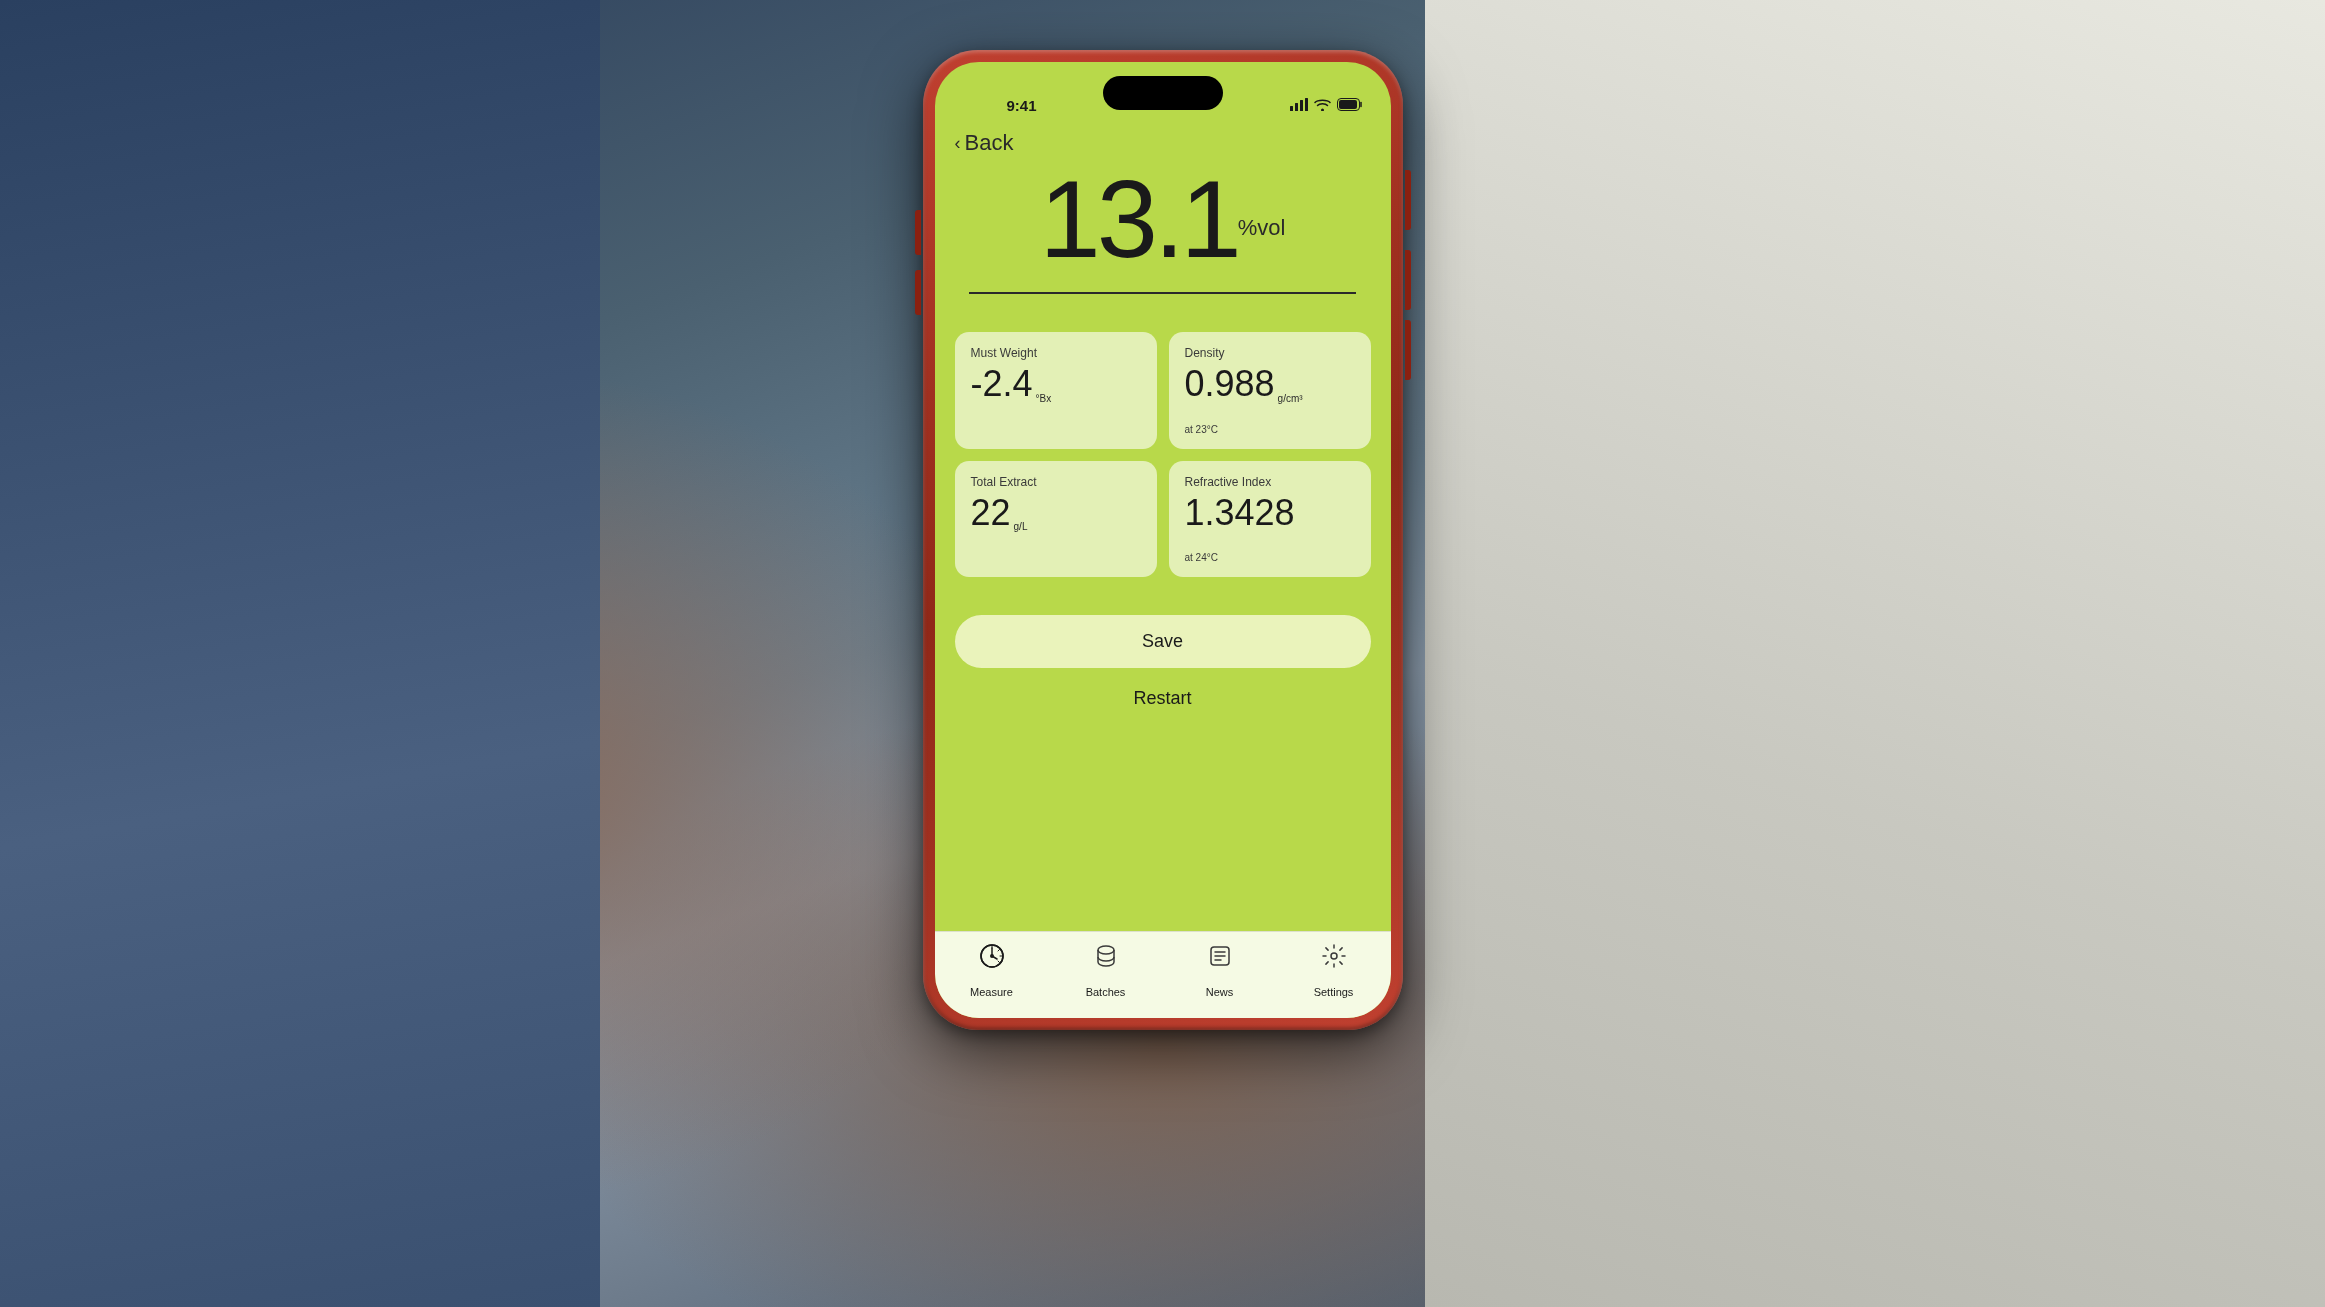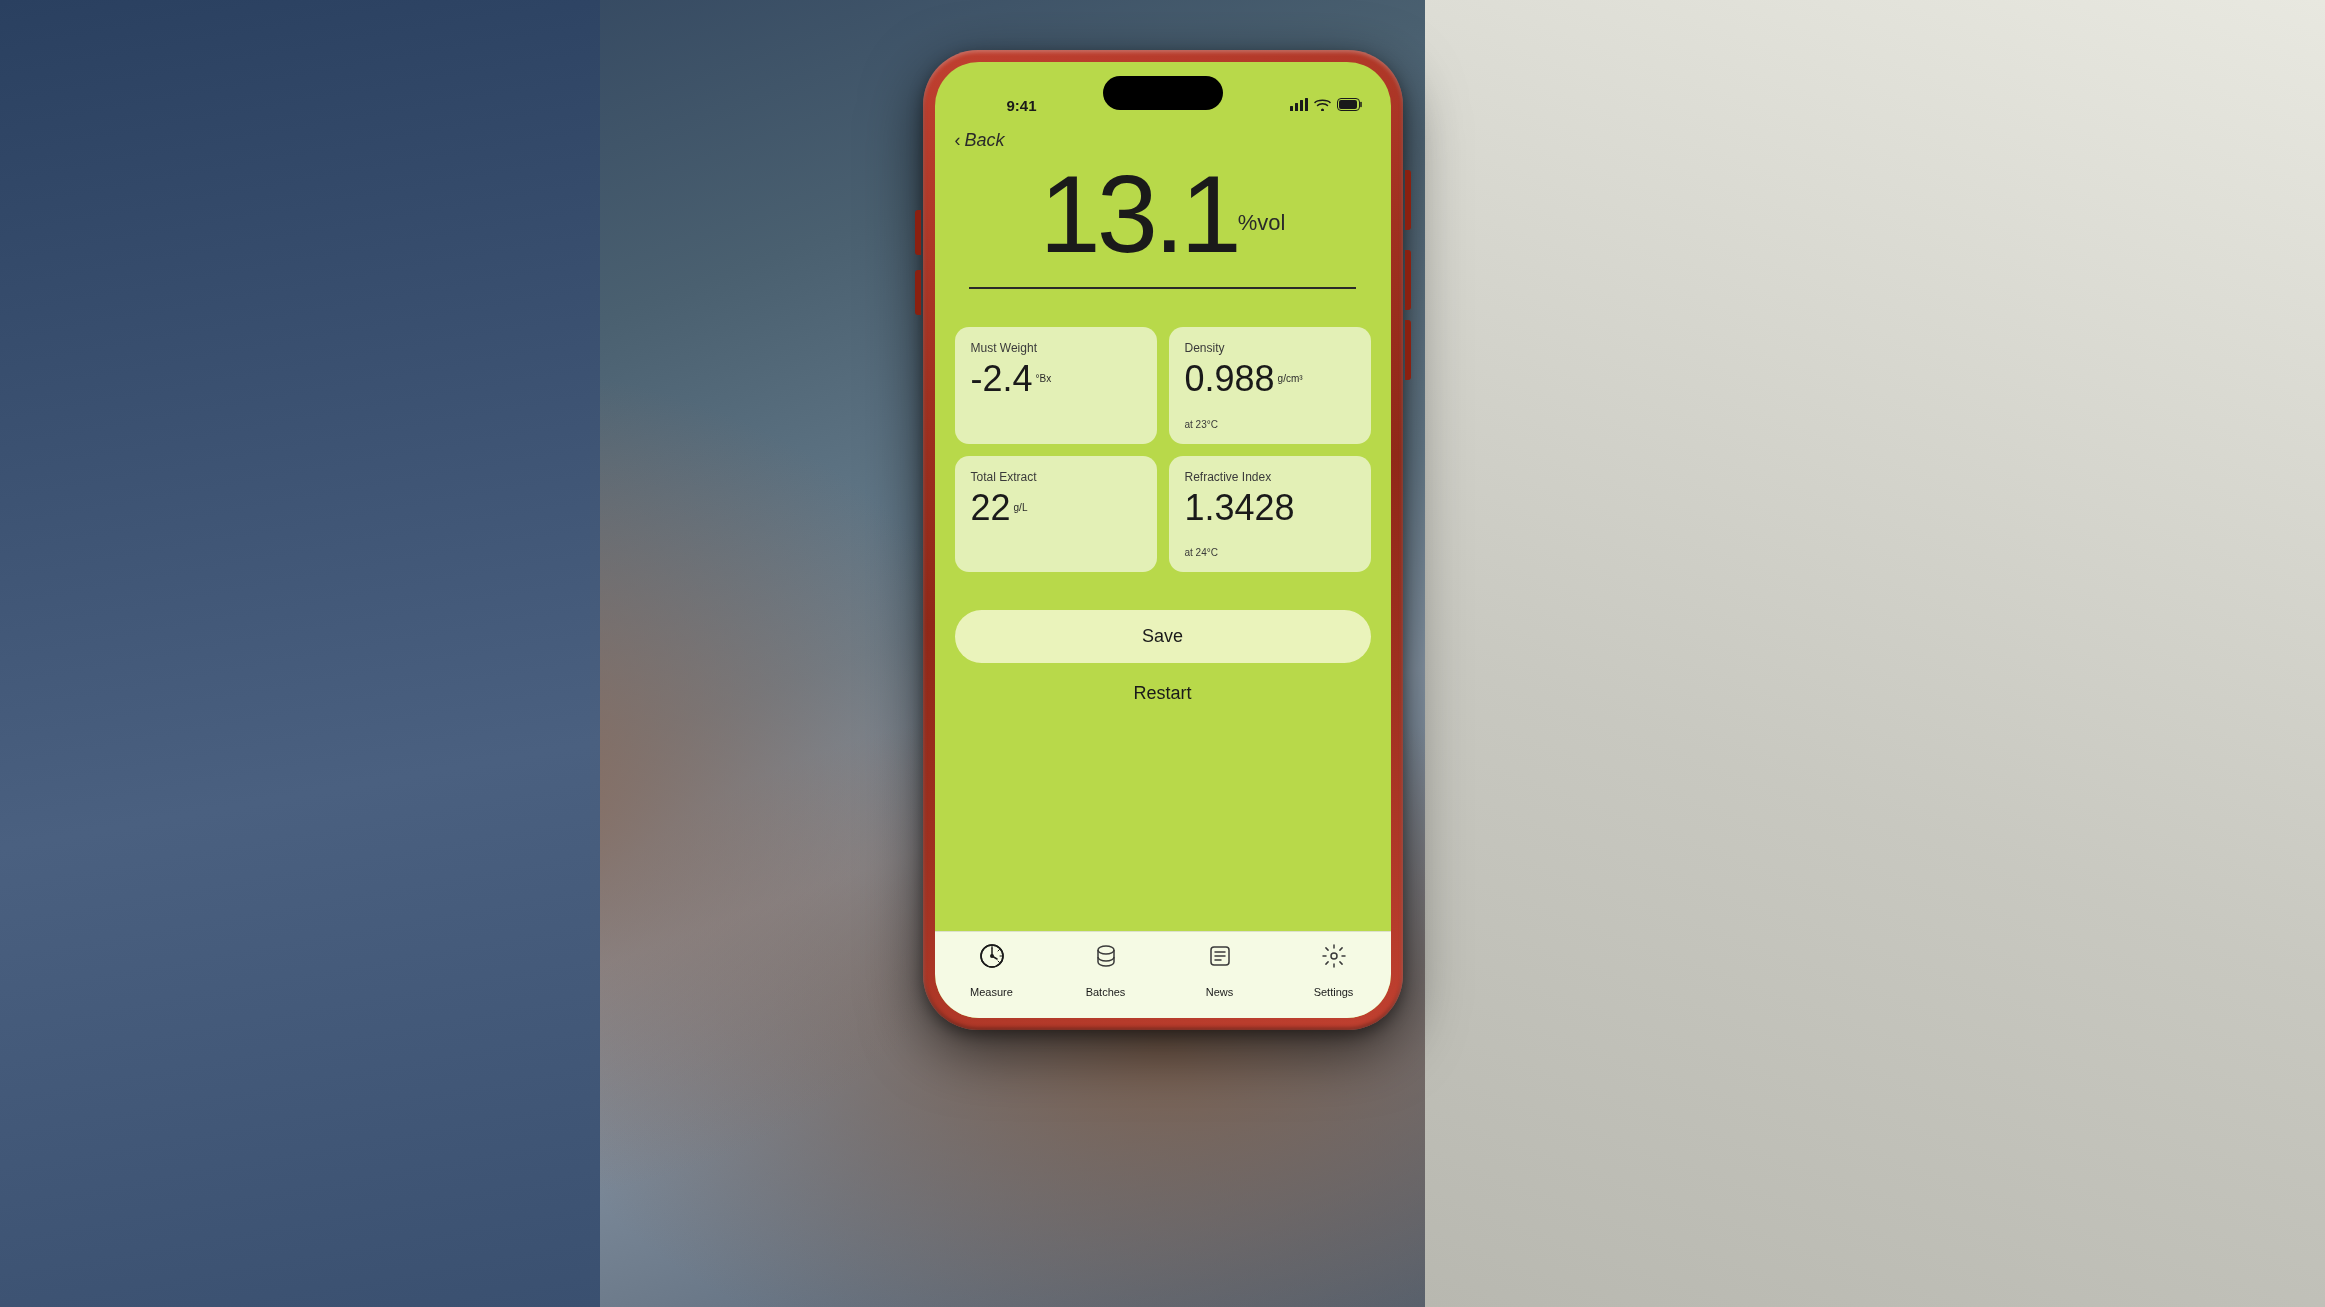--- a/index.html
+++ b/index.html
@@ -171,24 +171,23 @@
       cursor: pointer;
     }
 
     .back-chevron {
       font-size: 18px;
       color: #2a2a2a;
       font-weight: 500;
     }
 
     .back-text {
-      font-size: 18px;
+      font-size: 22px;
       color: #2a2a2a;
       font-weight: 400;
-      font-style: italic;
     }
 
     
     .main-value-section {
       display: flex;
       flex-direction: column;
       align-items: center;
       padding: 0 20px 10px;
     }
 
@@ -237,21 +236,21 @@
 
     .metric-label {
       font-size: 12px;
       color: #3a3a3a;
       font-weight: 400;
       margin-bottom: 4px;
     }
 
     .metric-value-row {
       display: flex;
-      align-items: center;
+      align-items: flex-end;
       gap: 3px;
     }
 
     .metric-value {
       font-size: 36px;
       font-weight: 300;
       color: #1a1a1a;
       line-height: 1.1;
     }
 

